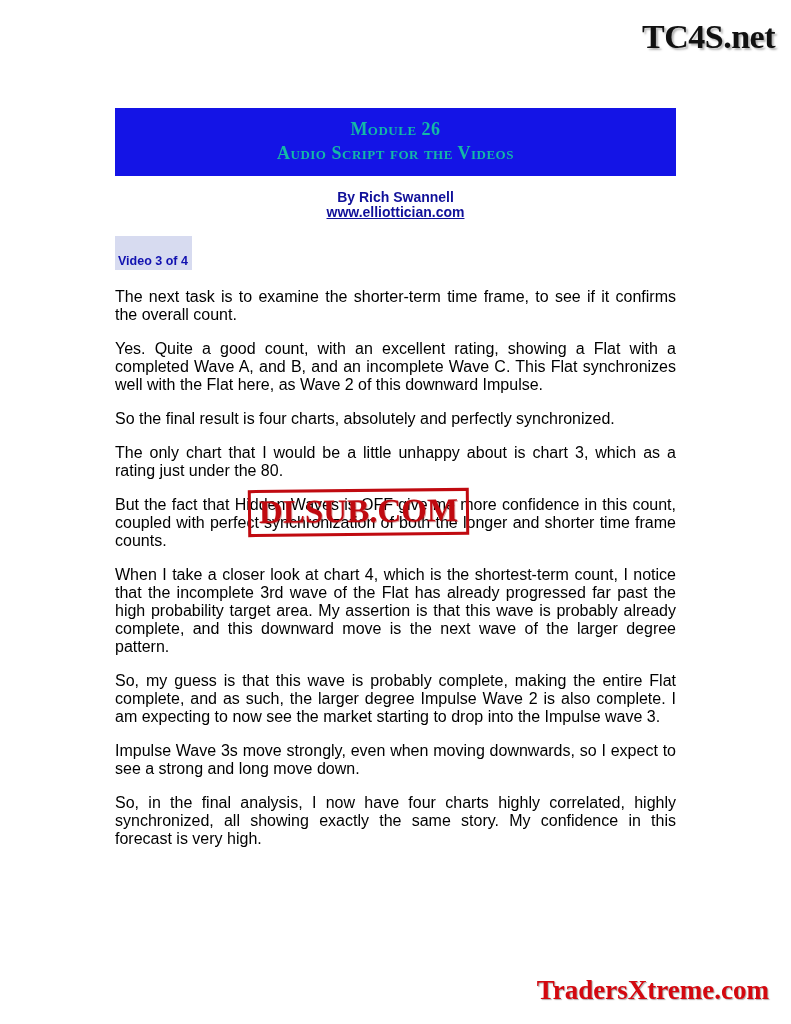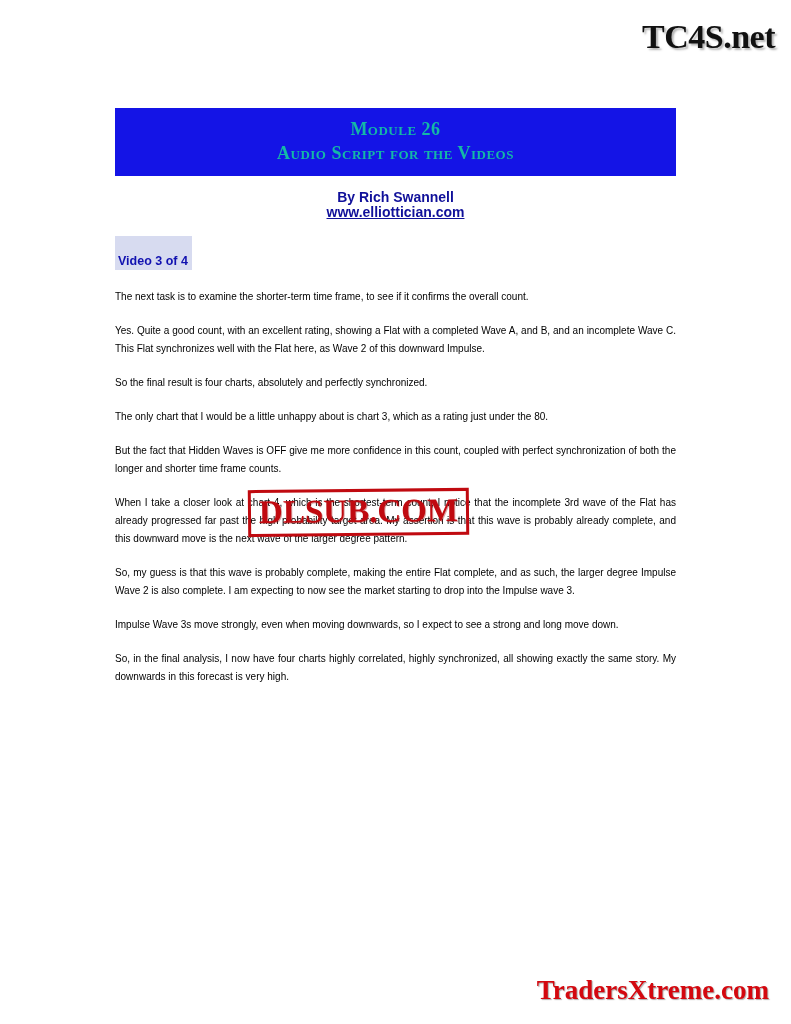--- a/index.html
+++ b/index.html
@@ -99,21 +99,21 @@
     background: #d7dbf0;
     color: #1111b0;
     font-weight: bold;
     font-size: 12.5px;
     padding: 18px 4px 2px 3px;
   }
 
   p.para {
     margin: 0 0 0 0;
     padding-top: 16px;
-    font-size: 10px;
+    font-size: 16px;
     line-height: 18px;
     color: #000000;
     text-align: justify;
     text-justify: inter-word;
   }
   p.para:first-of-type {
     padding-top: 18px;
   }
 
   
@@ -156,21 +156,21 @@
     <div class="video-label">Video 3 of 4</div>
 
     <p class="para">The next task is to examine the shorter-term time frame, to see if it confirms the overall count.</p>
     <p class="para">Yes. Quite a good count, with an excellent rating, showing a Flat with a completed Wave A, and B, and an incomplete Wave C. This Flat synchronizes well with the Flat here, as Wave 2 of this downward Impulse.</p>
     <p class="para">So the final result is four charts, absolutely and perfectly synchronized.</p>
     <p class="para">The only chart that I would be a little unhappy about is chart 3, which as a rating just under the 80.</p>
     <p class="para">But the fact that Hidden Waves is OFF give me more confidence in this count, coupled with perfect synchronization of both the longer and shorter time frame counts.</p>
     <p class="para">When I take a closer look at chart 4, which is the shortest-term count, I notice that the incomplete 3rd wave of the Flat has already progressed far past the high probability target area. My assertion is that this wave is probably already complete, and this downward move is the next wave of the larger degree pattern.</p>
     <p class="para">So, my guess is that this wave is probably complete, making the entire Flat complete, and as such, the larger degree Impulse Wave 2 is also complete. I am expecting to now see the market starting to drop into the Impulse wave 3.</p>
     <p class="para">Impulse Wave 3s move strongly, even when moving downwards, so I expect to see a strong and long move down.</p>
-    <p class="para">So, in the final analysis, I now have four charts highly correlated, highly synchronized, all showing exactly the same story. My downwards in this forecast is very high.</p>
+    <p class="para">So, in the final analysis, I now have four charts highly correlated, highly synchronized, all showing exactly the same story. My confidence in this forecast is very high.</p>
 
   </div>
 
   <div class="stamp">DLSUB.COM</div>
 
   <div class="watermark-bottom">TradersXtreme.com</div>
 
 </div>
 
 </body></html>

